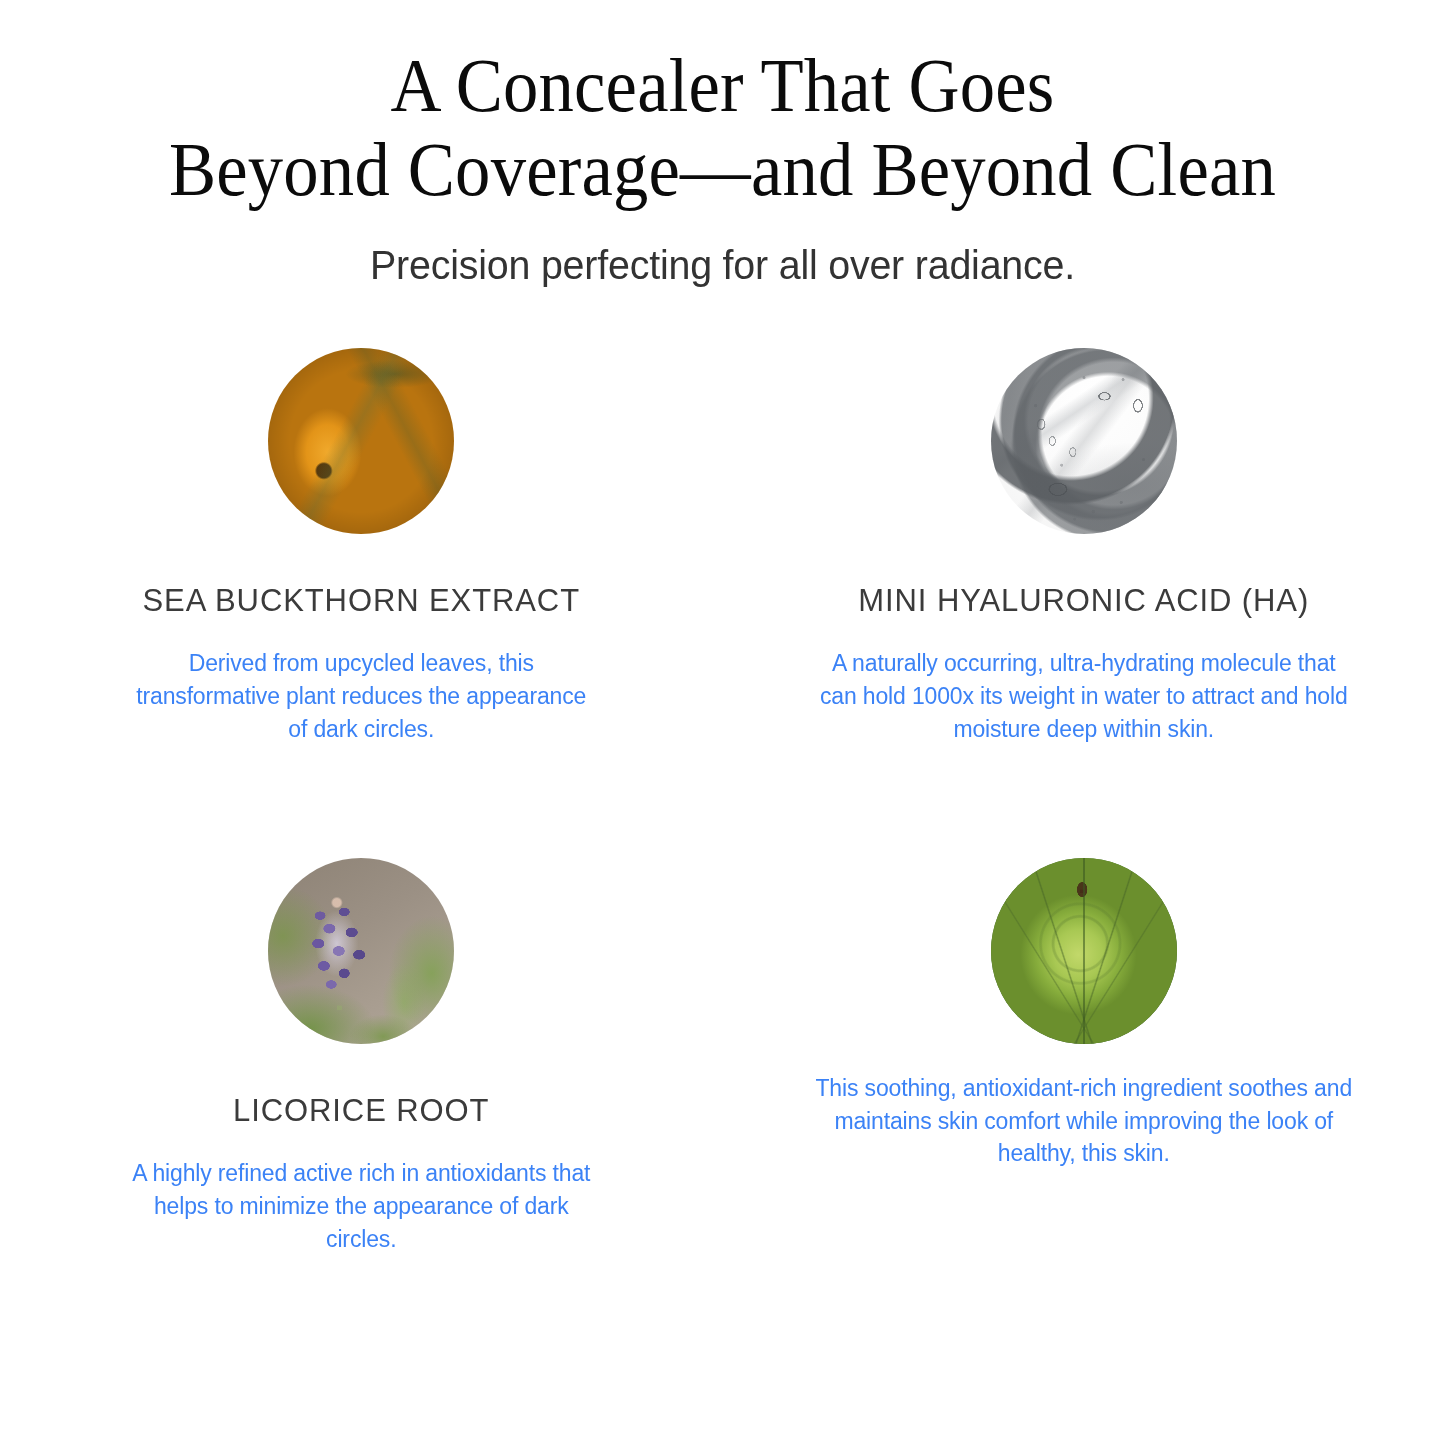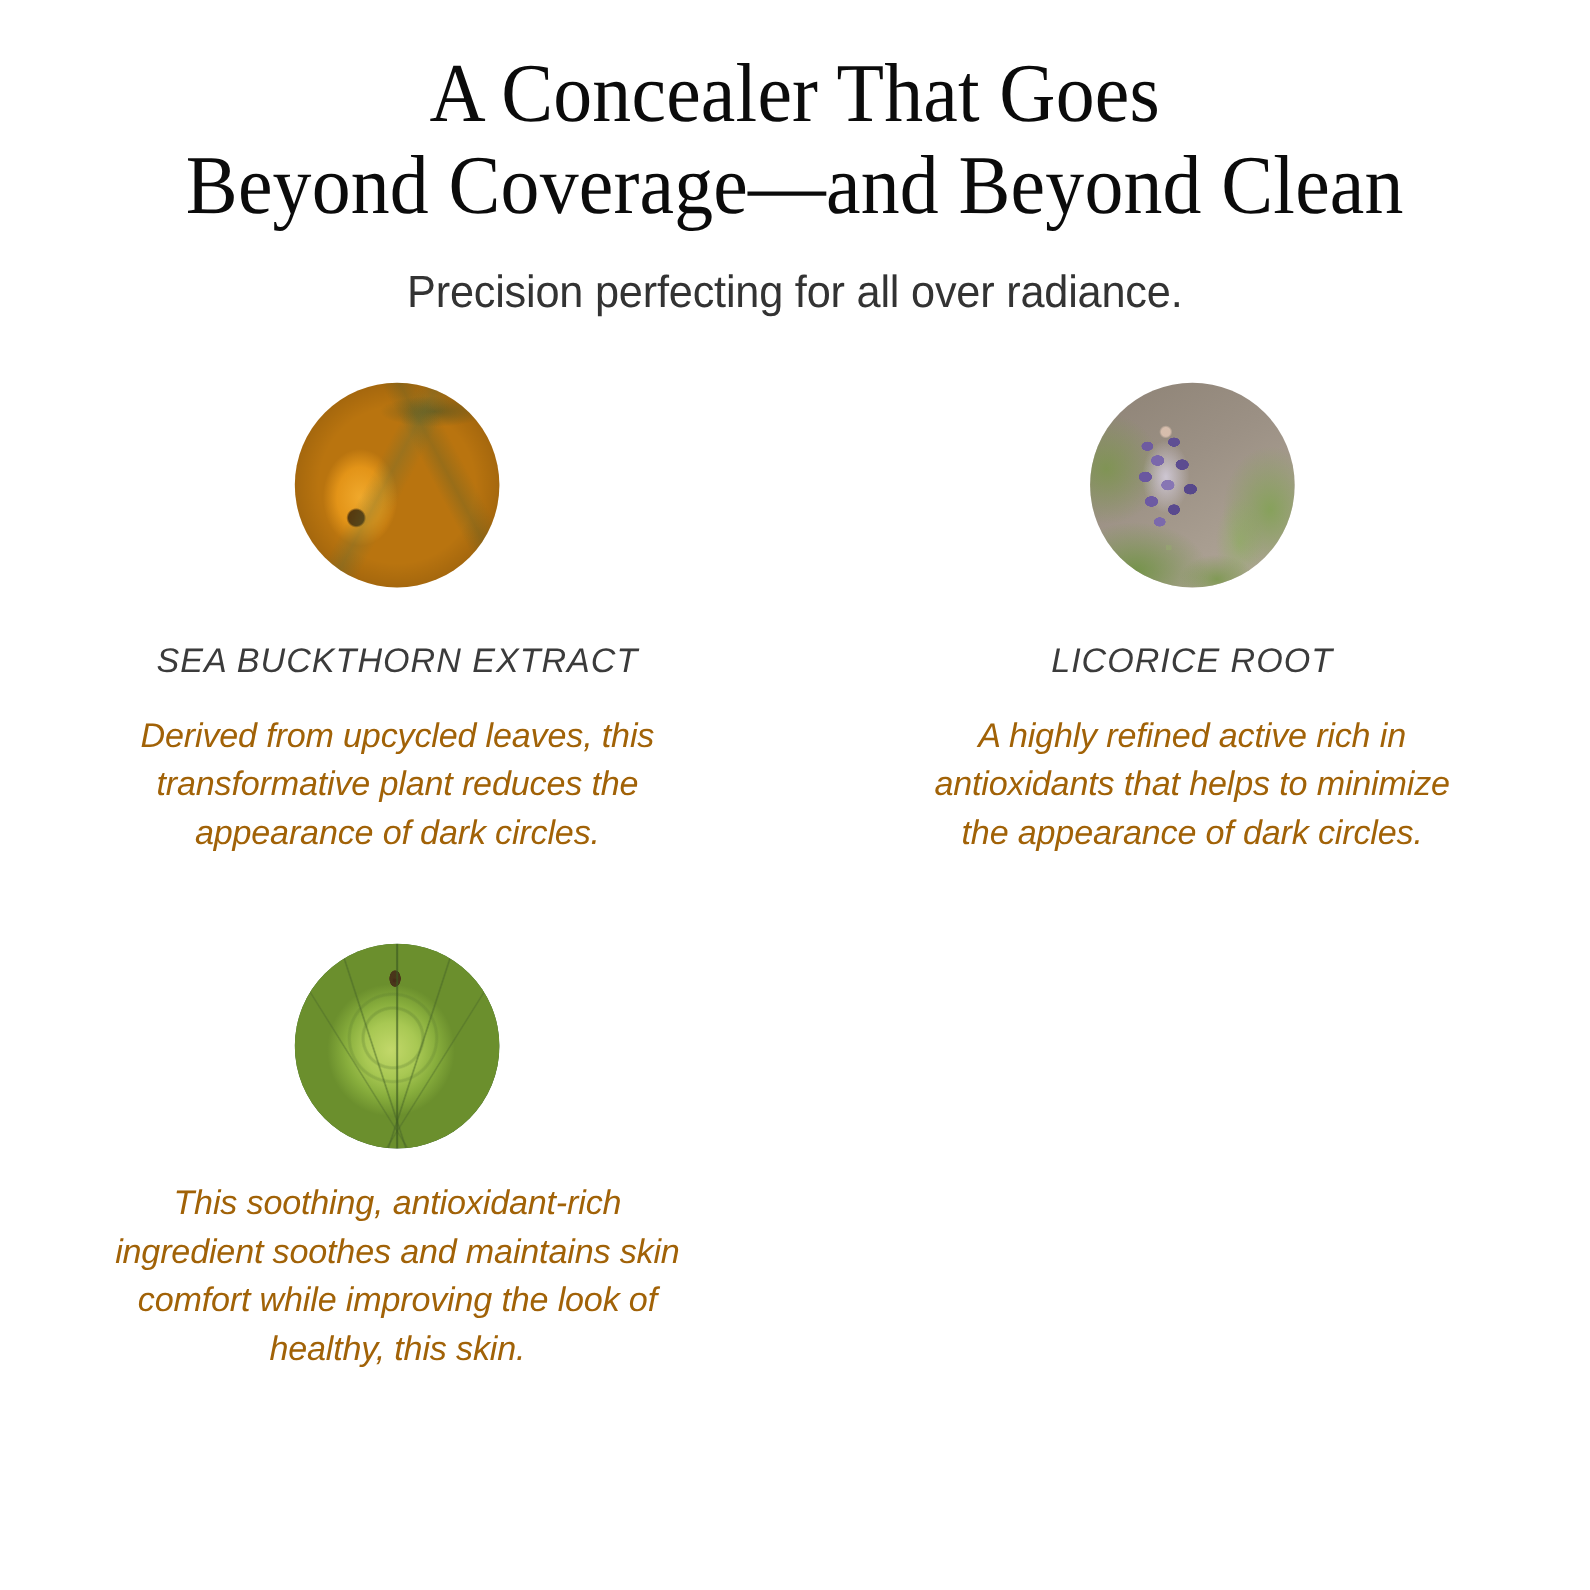--- a/index.html
+++ b/index.html
@@ -53,21 +53,20 @@
   
   .grid {
     position: absolute;
     top: 348px;
     left: 0;
     width: 1445px;
     display: grid;
     grid-template-columns: 1fr 1fr;
     grid-template-rows: 510px 510px;
     column-gap: 0;
-    font-style: italic;
   }
 
   .cell {
     display: flex;
     flex-direction: column;
     align-items: center;
   }
 
   
   .thumb {
@@ -220,24 +219,24 @@
     color: #3b3b3b;
     text-transform: uppercase;
     text-align: center;
     line-height: 1.2;
     white-space: nowrap;
   }
 
   .ing-desc {
     margin-top: 28px;
     font-family: "Liberation Sans", sans-serif;
-    font-size: 31px;
+    font-size: 23px;
     font-weight: 400;
     line-height: 1.42;
-    color: #a16207;
+    color: #3b82f6;
     text-align: center;
     letter-spacing: -0.15px;
   }
 
   .cell-0 .ing-desc { width: 470px; }
   .cell-1 .ing-desc { width: 530px; }
   .cell-2 .ing-desc { width: 480px; }
   .cell-3 .ing-desc { width: 550px; }
 </style>
 </head>
@@ -252,20 +251,25 @@
   </div>
 
   <div class="grid">
 
     <div class="cell cell-0">
       <div class="thumb img-seabuckthorn"></div>
       <div class="ing-name">SEA BUCKTHORN EXTRACT</div>
       <div class="ing-desc">Derived from upcycled leaves, this transformative plant reduces the appearance of dark circles.</div>
     </div>
 
+    <div class="cell cell-1">
+      <div class="thumb img-ha"></div>
+      <div class="ing-name">MINI HYALURONIC ACID (HA)</div>
+      <div class="ing-desc">A naturally occurring, ultra-hydrating molecule that can hold 1000x its weight in water to attract and hold moisture deep within skin.</div>
+    </div>
 
     <div class="cell cell-2">
       <div class="thumb img-licorice"></div>
       <div class="ing-name">LICORICE ROOT</div>
       <div class="ing-desc">A highly refined active rich in antioxidants that helps to minimize the appearance of dark circles.</div>
     </div>
 
     <div class="cell cell-3">
       <div class="thumb img-gooseberry"></div>
       <div class="ing-desc">This soothing, antioxidant-rich ingredient soothes and maintains skin comfort while improving the look of healthy, this skin.</div>

